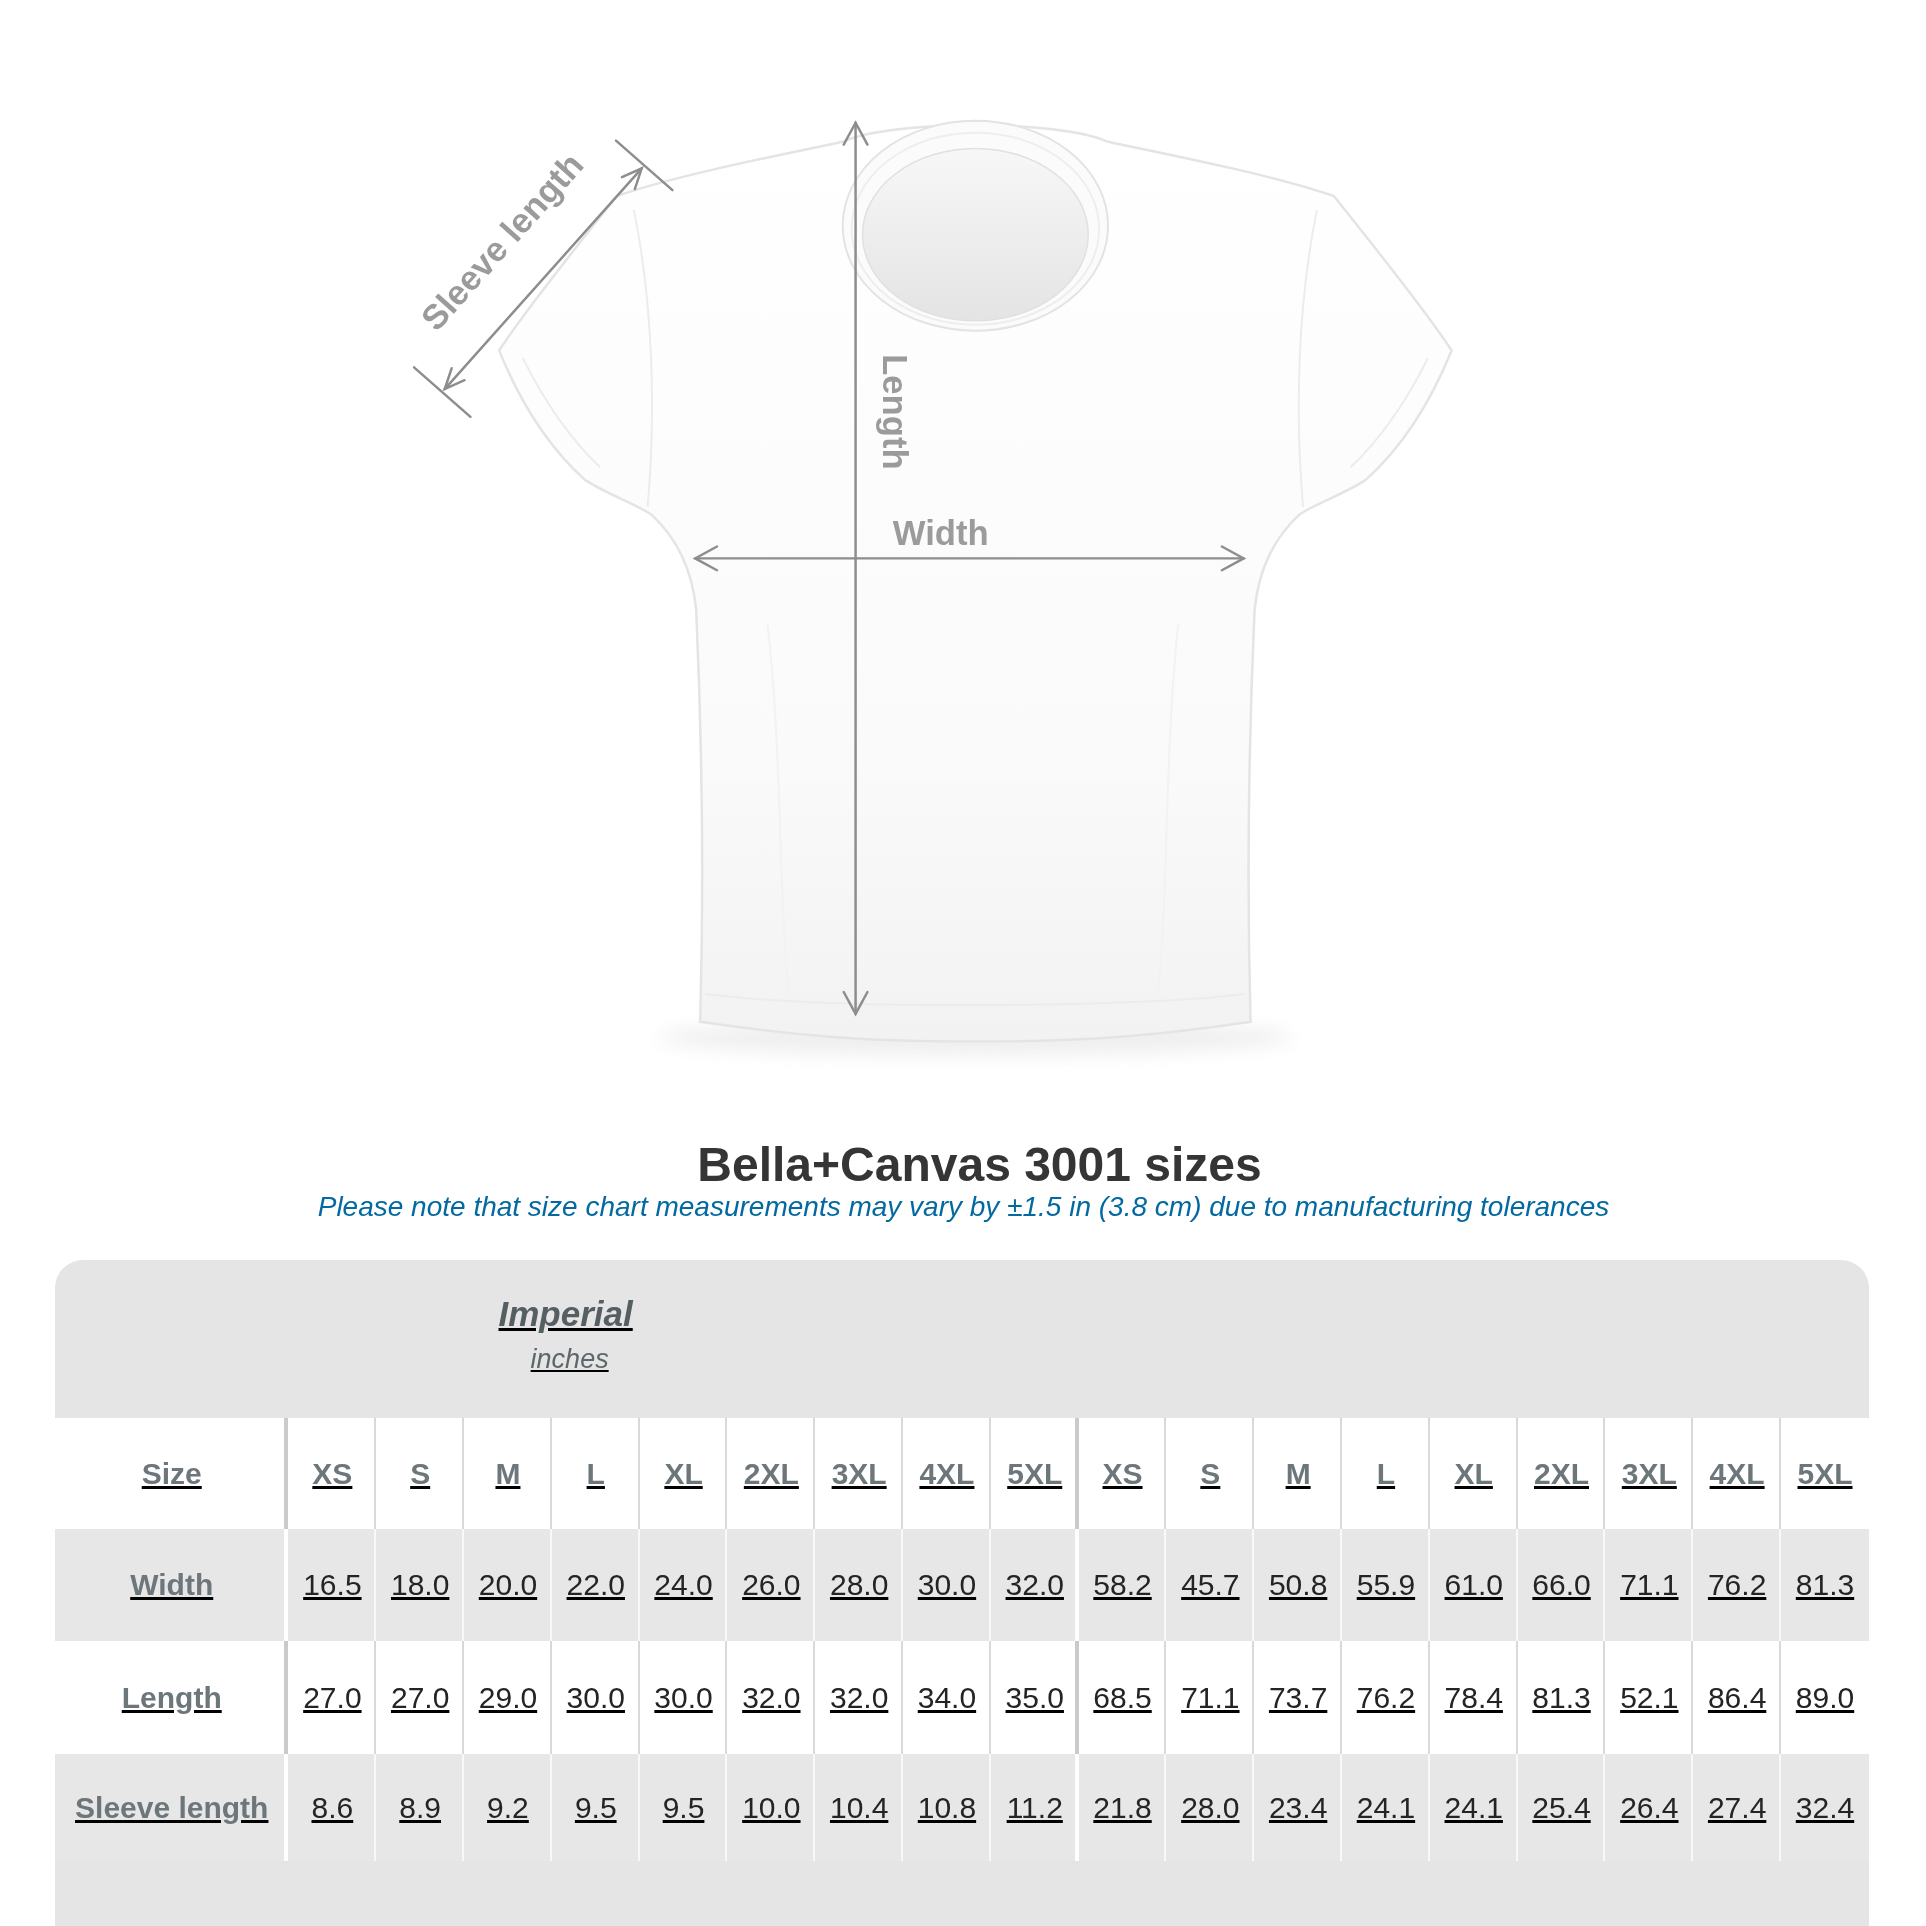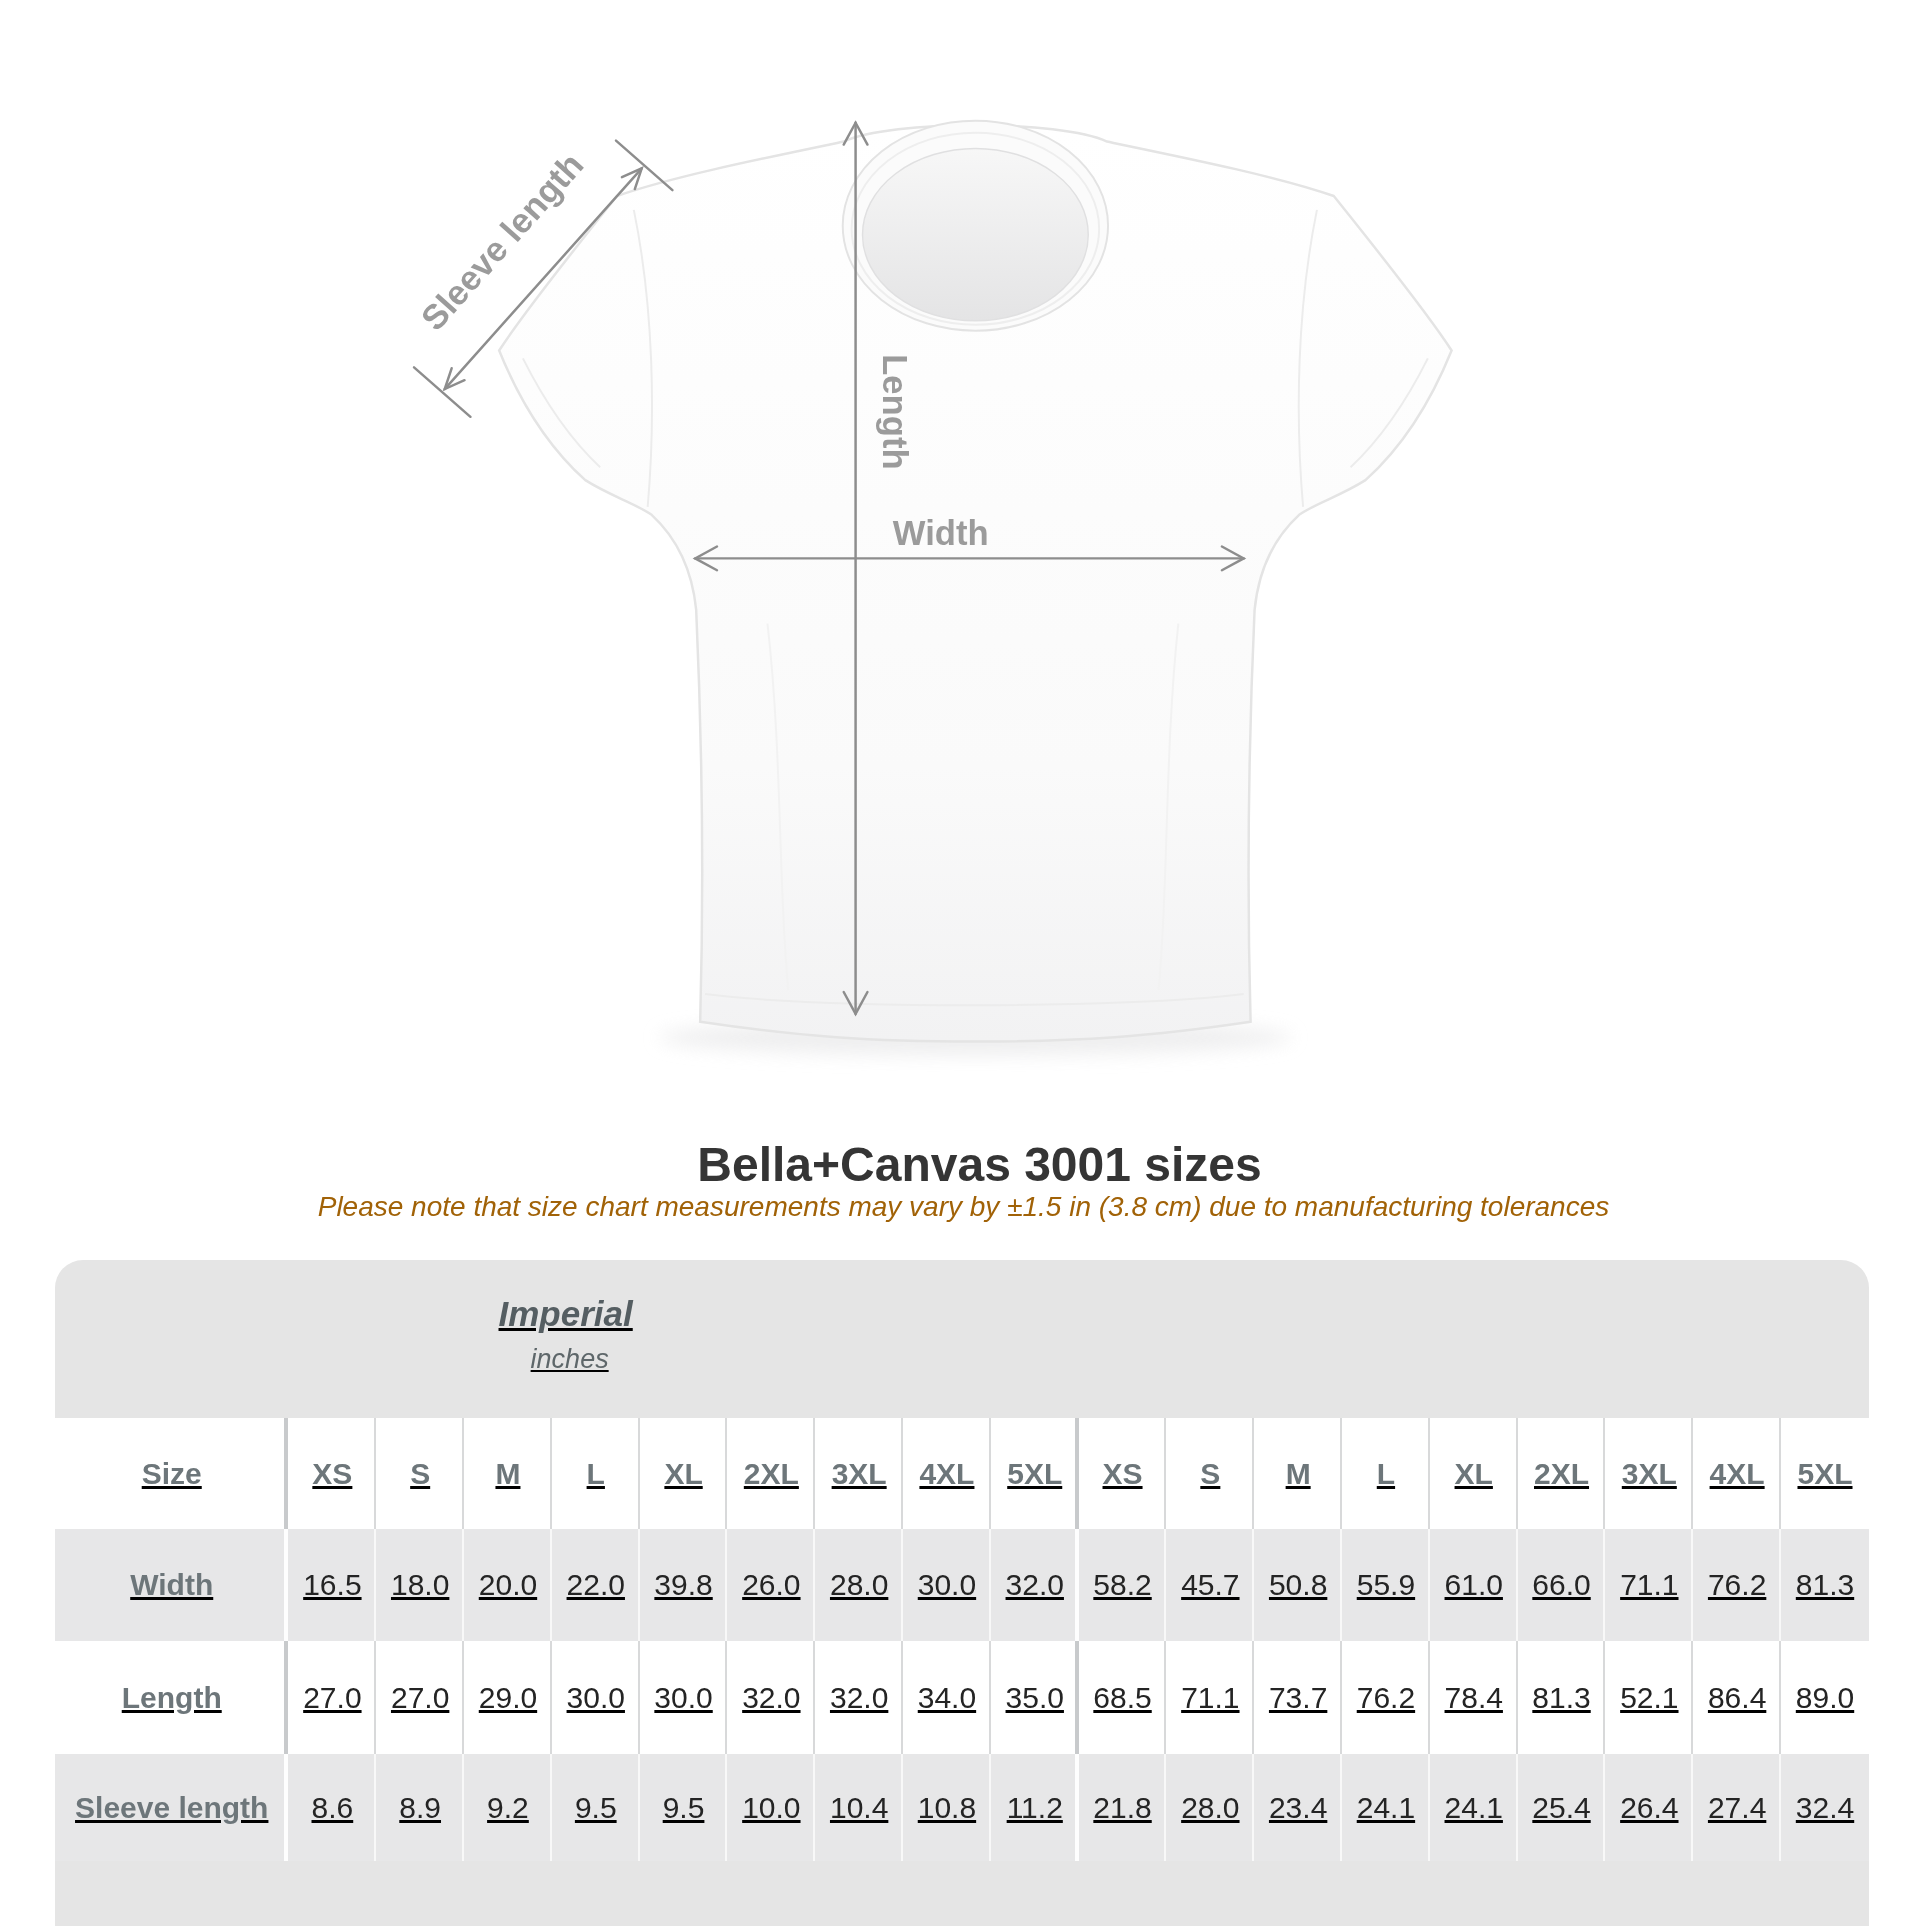--- a/index.html
+++ b/index.html
@@ -16,21 +16,21 @@
   
   .page-title {
     position: absolute; top: 1123px; left: 0; width: 100%;
     margin: 16px; text-align: center;
     font-size: 48px; font-weight: bold; color: #353535;
     letter-spacing: 0px; line-height: 1.1;
   }
   .page-subtitle {
     position: absolute; top: 1190px; left: 0; width: 100%;
     margin: 0; text-align: center;
-    font-size: 28px; font-style: italic; color: #a16207;
+    font-size: 28px; font-style: italic; color: #0369a1;
     line-height: 1.2;
   }
 
   
   .table-card {
     position: absolute; left: 55px; top: 1260px;
     width: 1814px; height: 733px;
     background: #e5e5e5;
     border-radius: 28px;
     overflow: hidden;
@@ -216,21 +216,21 @@
           <td>4XL</td>
           <td>5XL</td>
         </tr>
 
         <tr class="r-width r-gray">
           <td class="lbl sep">Width</td>
           <td>16.5</td>
           <td>18.0</td>
           <td>20.0</td>
           <td>22.0</td>
-          <td>39.8</td>
+          <td>24.0</td>
           <td>26.0</td>
           <td>28.0</td>
           <td>30.0</td>
           <td class="sep">32.0</td>
           <td>58.2</td>
           <td>45.7</td>
           <td>50.8</td>
           <td>55.9</td>
           <td>61.0</td>
           <td>66.0</td>

